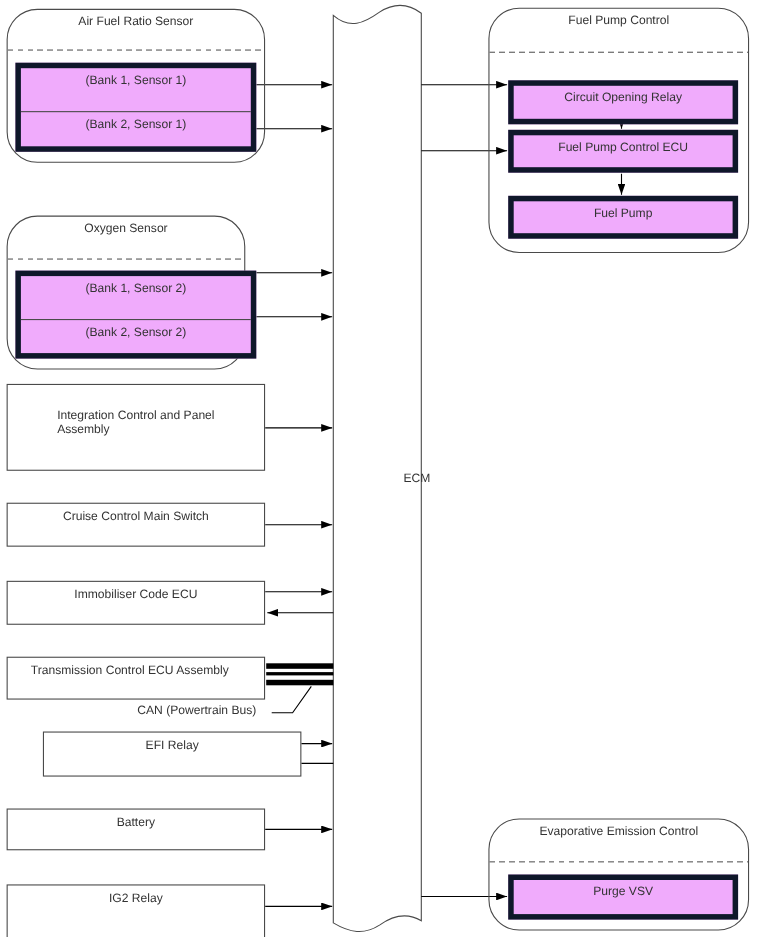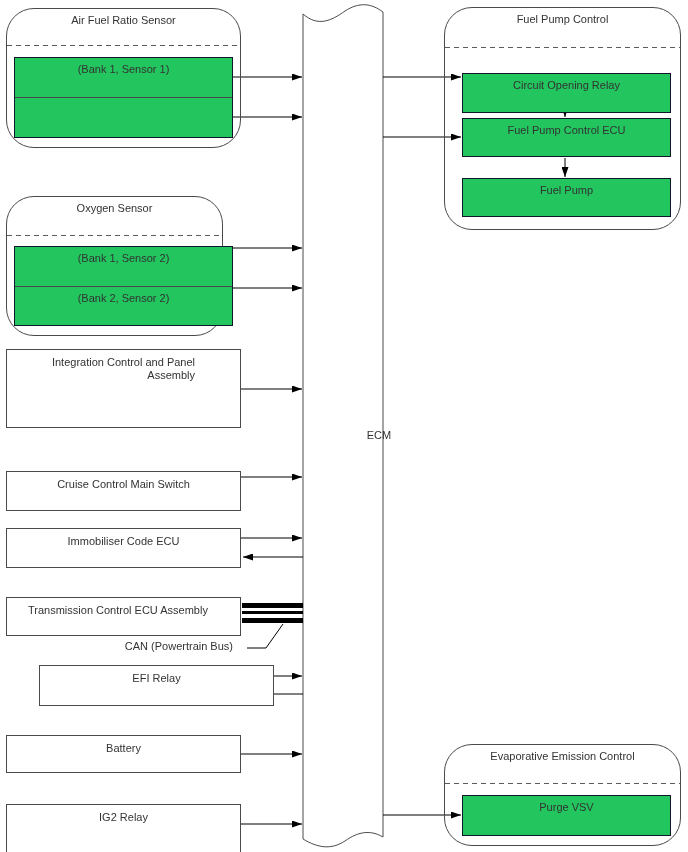--- a/index.html
+++ b/index.html
@@ -23,24 +23,24 @@
   }
   .gbox { background: transparent; border-radius: 28px; }
   .gtitle { padding-top: 5px; text-align: center; }
   .pbox { padding-top: 6px; text-align: center; }
   .pbox-left { text-align: left; padding-left: 21px; }
   .dashed {
     position: absolute;
     left: 0; right: 0; height: 1px;
     background: repeating-linear-gradient(to right, #5a5a5a 0 5px, transparent 5px 9px);
   }
-  .ibox { position: absolute; box-sizing: border-box; border: 1px solid #0f172a; background: #22c55e; }
+  .ibox { position: absolute; box-sizing: border-box; border: 5px solid #0f172a; background: #f0abfc; }
   .cell { box-sizing: border-box; padding-top: 5px; text-align: center; }
   .cell-top { height: 40px; border-bottom: 1px solid #4a4a4a; }
-  .wrap-block { width: fit-content; margin: 0 auto; text-align: right; }
+  .wrap-block { width: fit-content; margin: 16px auto; text-align: left; }
   .wrap-block span { display: block; }
   .ecm-label { position: absolute; text-align: center; }
   .can-label { position: absolute; text-align: right; }
 </style>
 </head>
 <body>
 
 <div class="stage">
 
   <svg class="layer" width="688" height="852" viewBox="0 0 688 852">
@@ -85,40 +85,41 @@
     </g>
   </svg>
 
   <div class="ecm-label" style="left:303px; top:429px; width:80px;padding-left:36px;">ECM</div>
 
   <div class="box gbox" style="left:6px; top:8px; width:235px; height:140px;">
     <div class="gtitle">Air Fuel Ratio Sensor</div>
     <div class="dashed" style="top:36px;"></div>
     <div class="ibox" style="left:7px; top:48px; width:219px; height:81px;">
       <div class="cell cell-top">(Bank 1, Sensor 1)</div>
+      <div class="cell">(Bank 2, Sensor 1)</div>
     </div>
   </div>
 
   <div class="box gbox" style="left:6px; top:196px; width:217px; height:140px;">
     <div class="gtitle">Oxygen Sensor</div>
     <div class="dashed" style="top:38px;"></div>
     <div class="ibox" style="left:7px; top:49px; width:219px; height:80px;">
       <div class="cell cell-top">(Bank 1, Sensor 2)</div>
       <div class="cell">(Bank 2, Sensor 2)</div>
     </div>
   </div>
 
   <div class="box pbox" style="left:6px; top:349px; width:235px; height:79px;">
     <div class="wrap-block">
       <span>Integration Control and Panel</span>
       <span>Assembly</span>
     </div>
   </div>
 
-  <div class="box pbox" style="left:6px; top:471px; width:235px; height:40px;">Cruise Control Main Switch</div>
+  <div class="box pbox" style="left:6px; top:457px; width:235px; height:40px;">Cruise Control Main Switch</div>
 
   <div class="box pbox" style="left:6px; top:528px; width:235px; height:40px;">Immobiliser Code ECU</div>
 
   <div class="box pbox pbox-left" style="left:6px; top:597px; width:235px; height:39px;">Transmission Control ECU Assembly</div>
 
   <div class="can-label" style="left:63px; top:640px; width:170px;">CAN (Powertrain Bus)</div>
 
   <div class="box pbox" style="left:6px; top:665px; width:235px; height:41px;margin-left:33px;">EFI Relay</div>
 
   <div class="box pbox" style="left:6px; top:735px; width:235px; height:38px;">Battery</div>

